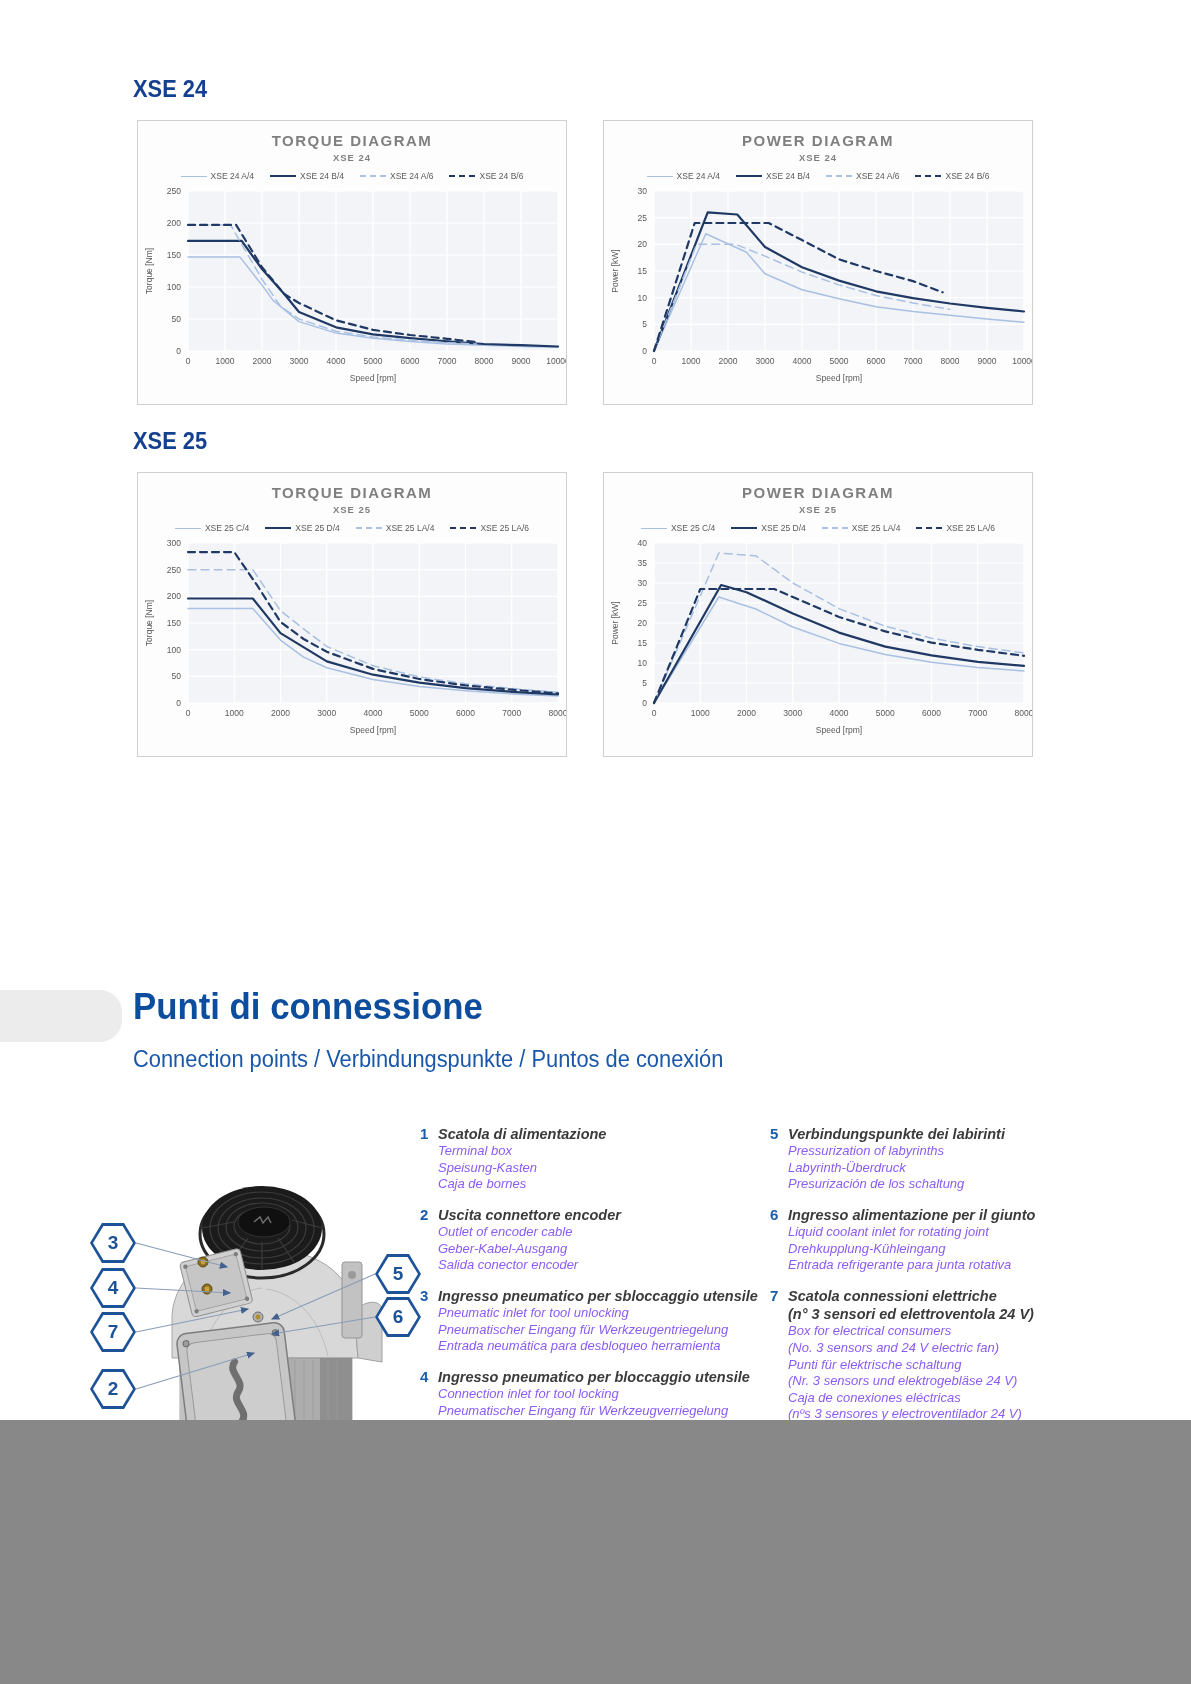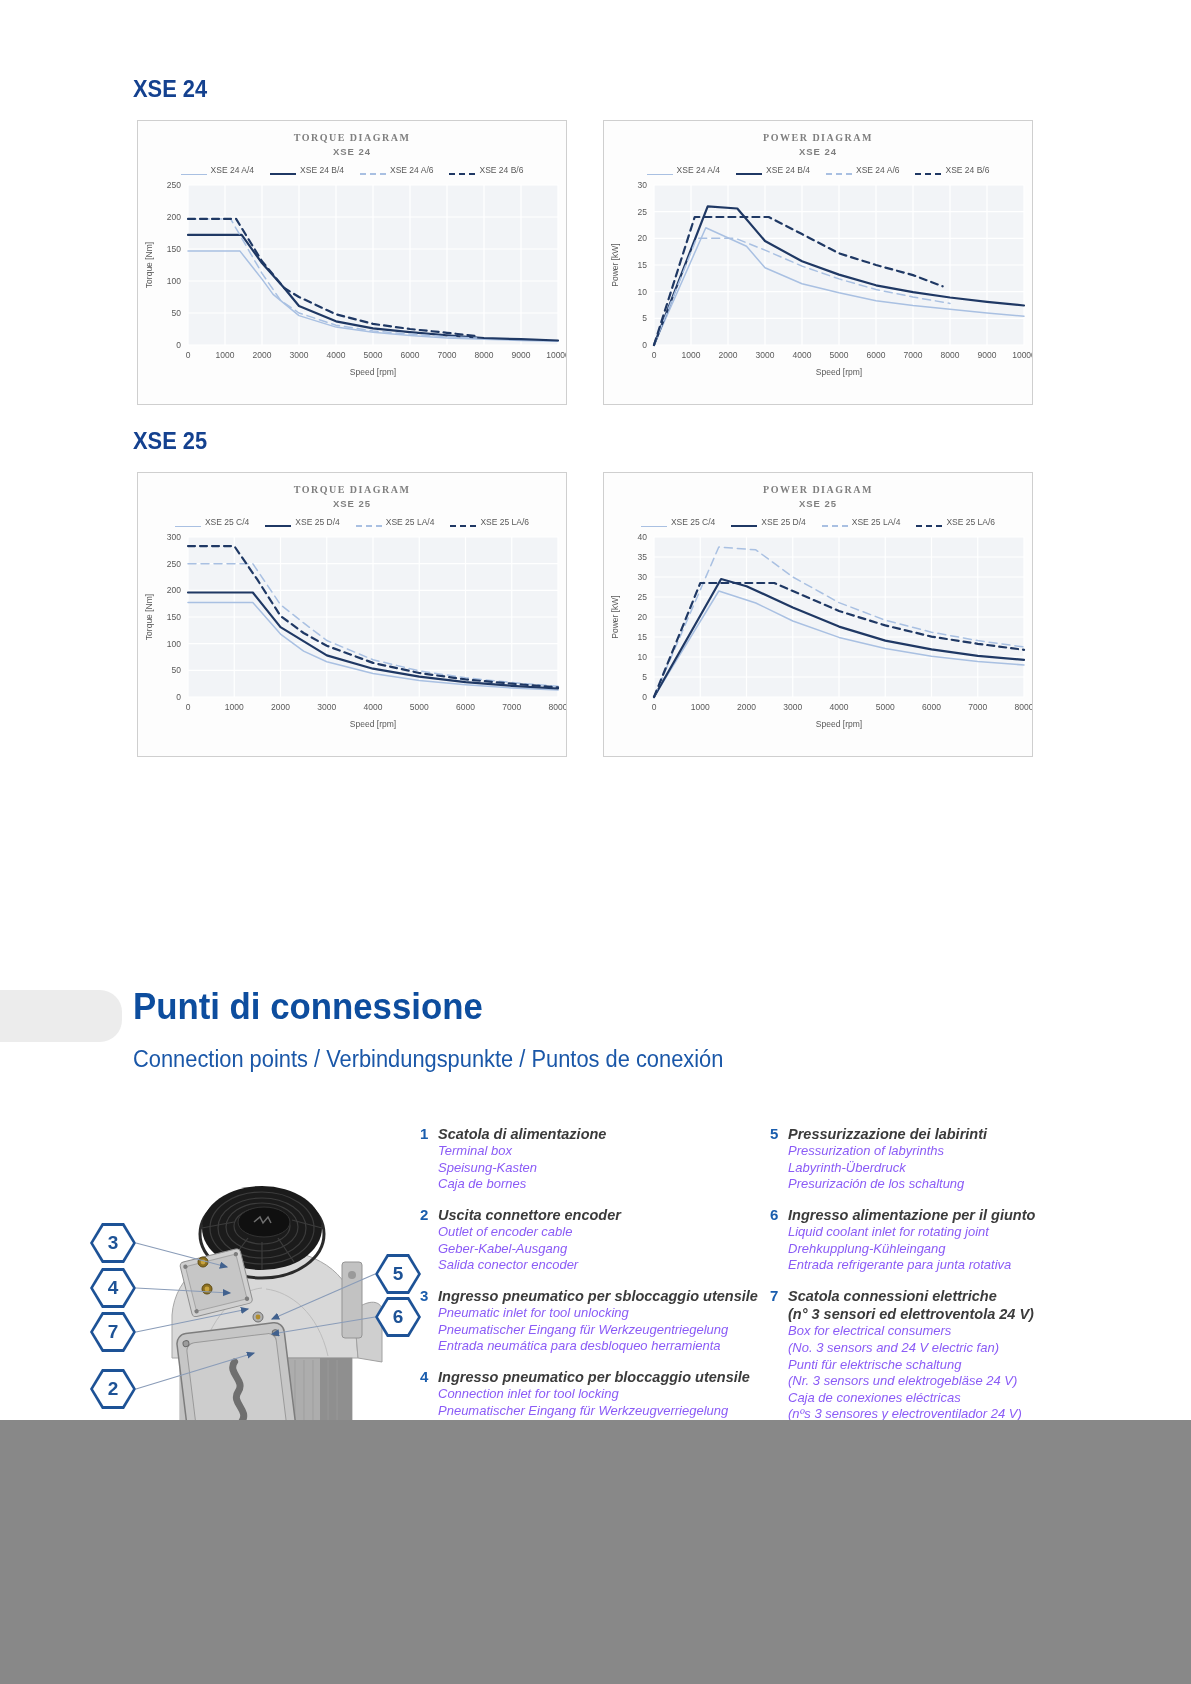--- a/index.html
+++ b/index.html
@@ -13,24 +13,24 @@
         border-radius:0 22px 22px 0;}
   .section-title{position:absolute;left:133px;top:986px;font-size:37px;font-weight:bold;color:#0d4d9e;
         transform:scaleX(.94);transform-origin:left;}
   .section-subtitle{position:absolute;left:133px;top:1046px;font-size:23px;color:#1a57a8;
         transform:scaleX(.95);transform-origin:left;}
   .page-number{position:absolute;left:1128px;top:1674px;font-size:13.5px;color:#ec4899;}
 
   
   .chart-panel{position:absolute;width:430px;height:285px;background:#fdfdfd;border:1px solid #cfcfcf;
         box-sizing:border-box;padding-top:11px;text-align:center;}
-  .chart-title{font-size:10px;font-weight:bold;letter-spacing:1.5px;color:#7f7f7f;font-family:Liberation Serif, serif;}
+  .chart-title{font-size:15px;font-weight:bold;letter-spacing:1.5px;color:#7f7f7f;}
   .chart-subtitle{font-size:9.5px;font-weight:bold;letter-spacing:1px;color:#7f7f7f;margin-top:3px;}
   .chart-legend{margin-top:6px;height:14px;display:flex;justify-content:center;align-items:center;gap:16px;}
-  .leg-item{display:flex;align-items:flex-end;gap:4px;}
+  .leg-item{display:flex;align-items:center;gap:4px;}
   .leg-label{font-size:8.5px;color:#595959;}
   .leg-sample{display:inline-block;width:26px;height:0;}
   .leg-sample.light-solid{border-top:1.5px solid #a9c0e2;}
   .leg-sample.dark-solid{border-top:2.5px solid #1f3864;}
   .leg-sample.light-dash{border-top:2px dashed #a9c0e2;}
   .leg-sample.dark-dash{border-top:2.5px dashed #1f3864;}
   svg.chart-plot{display:block;margin-top:2px;}
   svg.chart-plot text{font-family:"Liberation Sans",sans-serif;font-size:8.5px;fill:#595959;}
   .ln{fill:none;stroke-linejoin:round;stroke-linecap:round;}
   .ln.light-solid{stroke:#a9c0e2;stroke-width:1.5;}
@@ -520,21 +520,21 @@
           <div class="conn-sub">Connection inlet for tool locking</div>
           <div class="conn-sub">Pneumatischer Eingang für Werkzeugverriegelung</div>
           <div class="conn-sub">Entrada neumática para bloqueo herramienta</div>
         </div>
       </div>
     </div>
   <div class="conn-col" id="conn-col2">
       <div class="conn-item">
         <span class="conn-num">5</span>
         <div class="conn-body">
-          <div class="conn-title">Pressurizzazione dei labirinti</div>
+          <div class="conn-title">Verbindungspunkte dei labirinti</div>
           <div class="conn-sub">Pressurization of labyrinths</div>
           <div class="conn-sub">Labyrinth-Überdruck</div>
           <div class="conn-sub">Presurización de los schaltung</div>
         </div>
       </div>
       <div class="conn-item">
         <span class="conn-num">6</span>
         <div class="conn-body">
           <div class="conn-title">Ingresso alimentazione per il giunto</div>
           <div class="conn-sub">Liquid coolant inlet for rotating joint</div>

